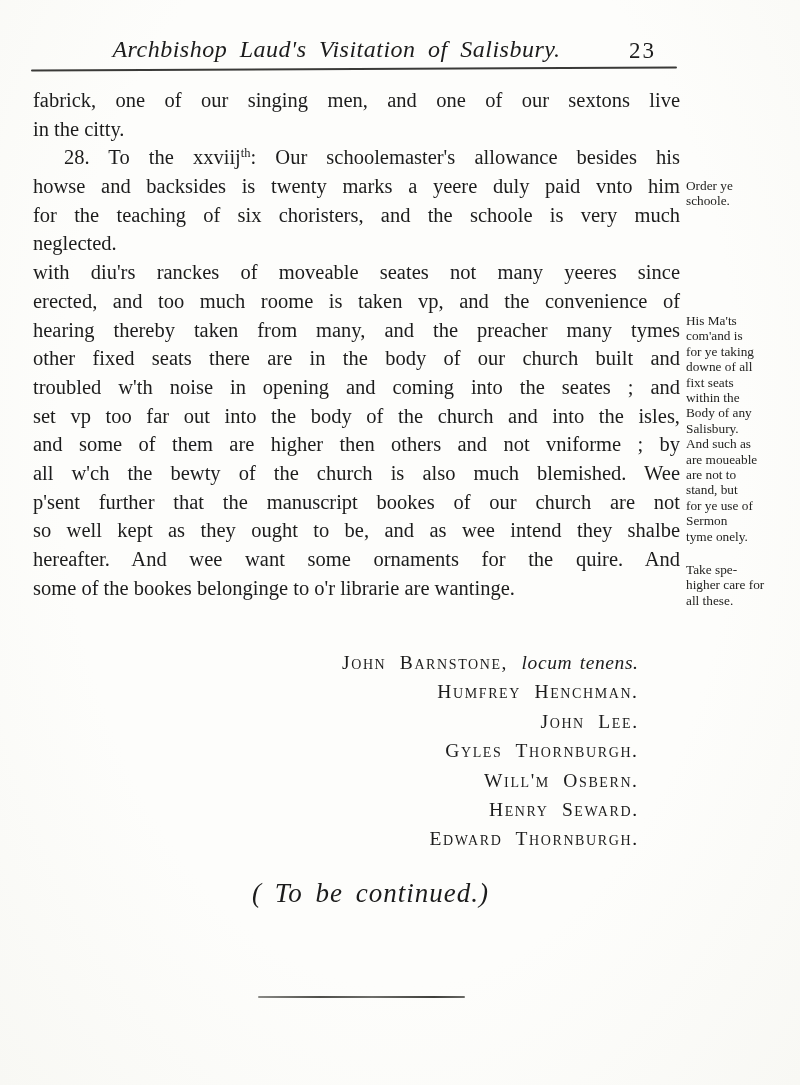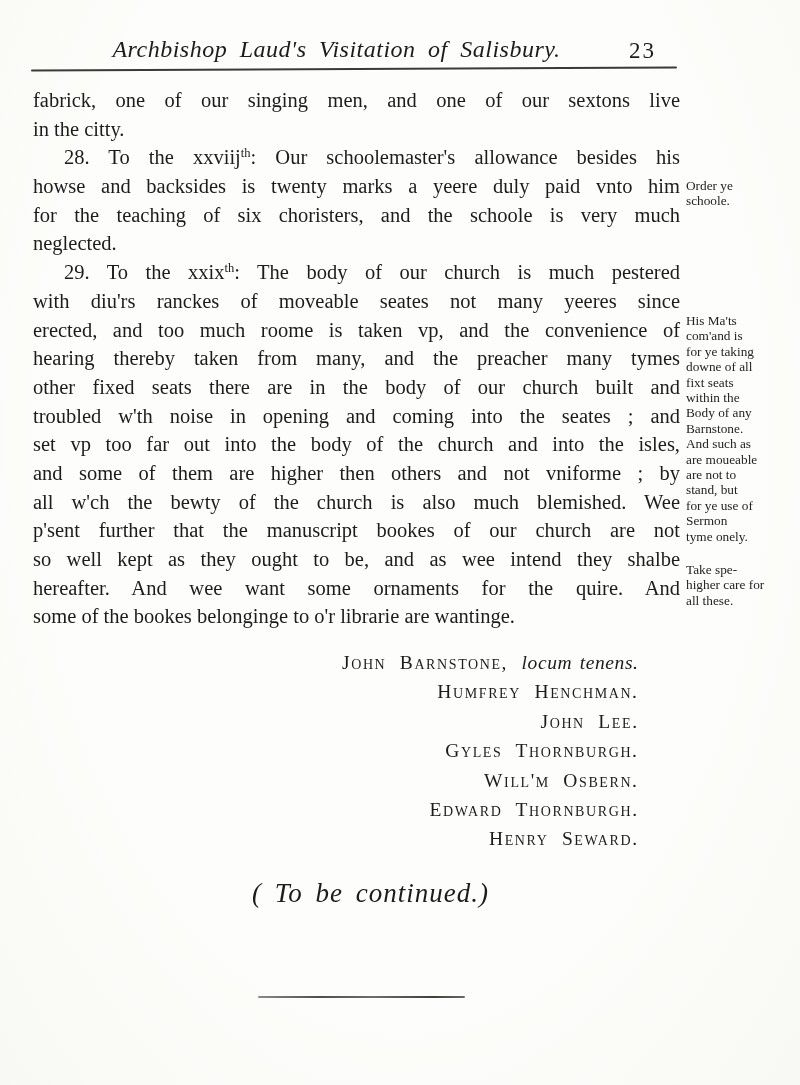--- a/index.html
+++ b/index.html
@@ -137,21 +137,20 @@
 
   <div class="body-col">
     <div class="ln j">fabrick, one of our singing men, and one of our sextons live</div>
     <div class="ln">in the citty.</div>
 
     <div class="ln j indent"><span>28. To the xxviij</span><sup class="ord">th</sup><span>: Our schoolemaster's allowance besides his</span></div>
     <div class="ln j">howse and backsides is twenty marks a yeere duly paid vnto him</div>
     <div class="ln j">for the teaching of six choristers, and the schoole is very much</div>
     <div class="ln">neglected.</div>
 
-    <div class="ln j indent"><span>29. To the xxix</span><sup class="ord">th</sup><span>: The body of our church is much pestered</span></div>
     <div class="ln j">with diu'rs ranckes of moveable seates not many yeeres since</div>
     <div class="ln j">erected, and too much roome is taken vp, and the convenience of</div>
     <div class="ln j">hearing thereby taken from many, and the preacher many tymes</div>
     <div class="ln j">other fixed seats there are in the body of our church built and</div>
     <div class="ln j">troubled w'th noise in opening and coming into the seates ; and</div>
     <div class="ln j">set vp too far out into the body of the church and into the isles,</div>
     <div class="ln j">and some of them are higher then others and not vniforme ; by</div>
     <div class="ln j">all w'ch the bewty of the church is also much blemished.  Wee</div>
     <div class="ln j">p'sent further that the manuscript bookes of our church are not</div>
     <div class="ln j">so well kept as they ought to be, and as wee intend they shalbe</div>
@@ -165,21 +164,21 @@
   </div>
 
   <div class="margin-note note-2">
     <div class="mln">His Ma'ts</div>
     <div class="mln">com'and is</div>
     <div class="mln">for ye taking</div>
     <div class="mln">downe of all</div>
     <div class="mln">fixt seats</div>
     <div class="mln">within the</div>
     <div class="mln">Body of any</div>
-    <div class="mln">Barnstone.</div>
+    <div class="mln">Salisbury.</div>
     <div class="mln">And such as</div>
     <div class="mln">are moueable</div>
     <div class="mln">are not to</div>
     <div class="mln">stand, but</div>
     <div class="mln">for ye use of</div>
     <div class="mln">Sermon</div>
     <div class="mln">tyme onely.</div>
   </div>
 
   <div class="margin-note note-3">
@@ -187,20 +186,20 @@
     <div class="mln">higher care for</div>
     <div class="mln">all these.</div>
   </div>
 
   <div class="signatures">
     <div class="sig"><span>John Barnstone,</span> <span class="latin">locum tenens.</span></div>
     <div class="sig">Humfrey Henchman.</div>
     <div class="sig">John Lee.</div>
     <div class="sig">Gyles Thornburgh.</div>
     <div class="sig">Will'm Osbern.</div>
+    <div class="sig">Henry Seward.</div>
     <div class="sig">Edward Thornburgh.</div>
-    <div class="sig">Henry Seward.</div>
   </div>
 
   <div class="continued">( To be continued.)</div>
   <div class="end-rule"></div>
 
 </div>
 
 </body></html>

